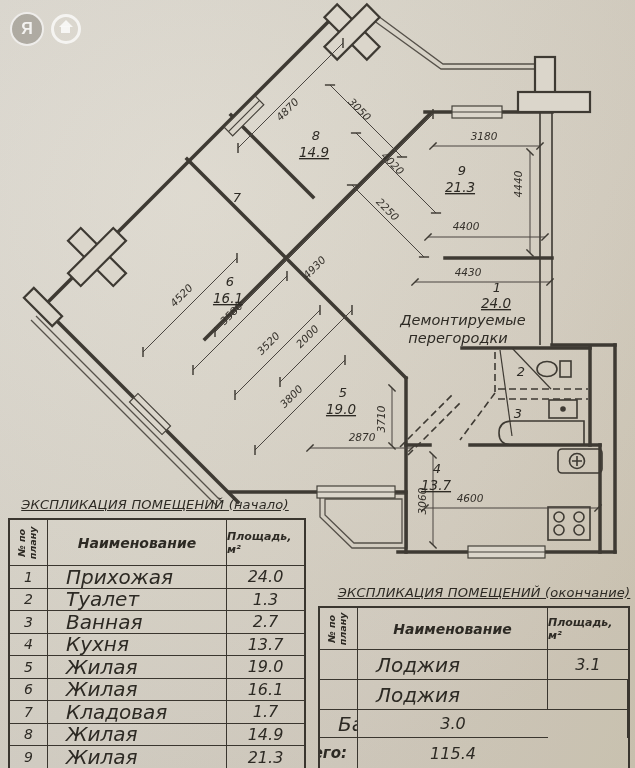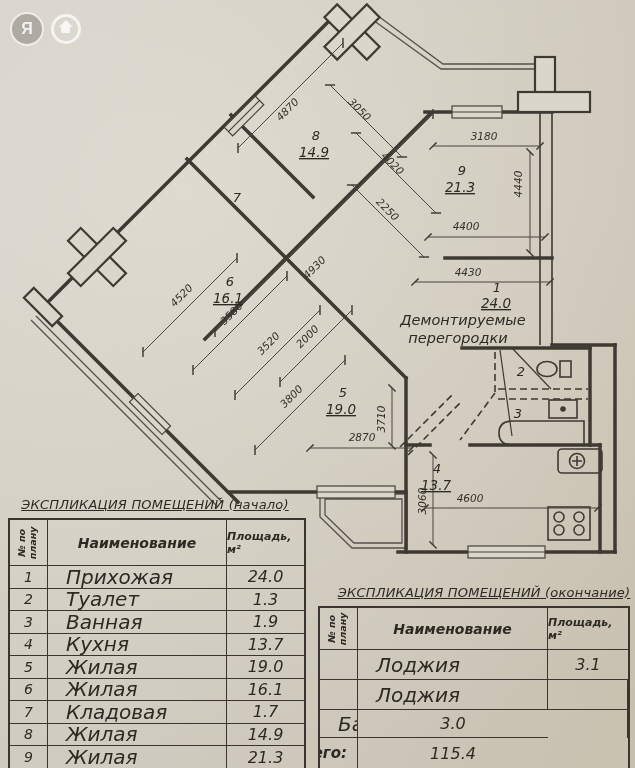--- a/index.html
+++ b/index.html
@@ -251,21 +251,21 @@
     <div class="c num">1</div>
     <div class="c name">Прихожая</div>
     <div class="c val lastcol">24.0</div>
 
     <div class="c num">2</div>
     <div class="c name">Туалет</div>
     <div class="c val lastcol">1.3</div>
 
     <div class="c num">3</div>
     <div class="c name">Ванная</div>
-    <div class="c val lastcol">1.9</div>
+    <div class="c val lastcol">2.7</div>
 
     <div class="c num">4</div>
     <div class="c name">Кухня</div>
     <div class="c val lastcol">13.7</div>
 
     <div class="c num">5</div>
     <div class="c name">Жилая</div>
     <div class="c val lastcol">19.0</div>
 
     <div class="c num">6</div>

